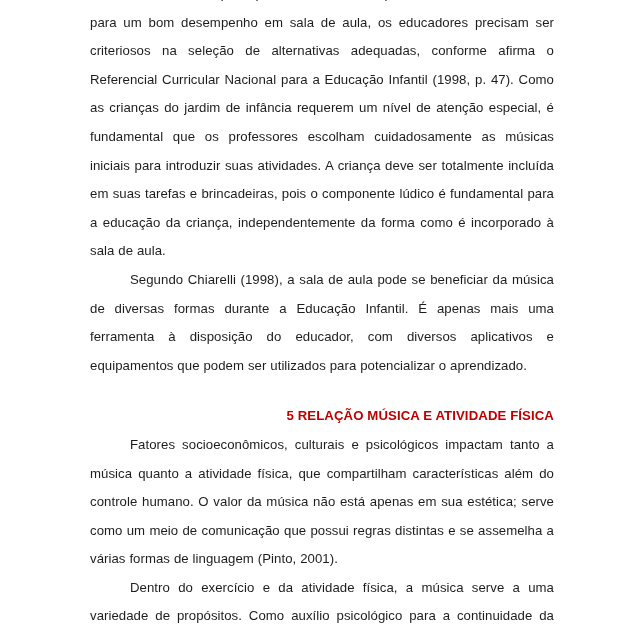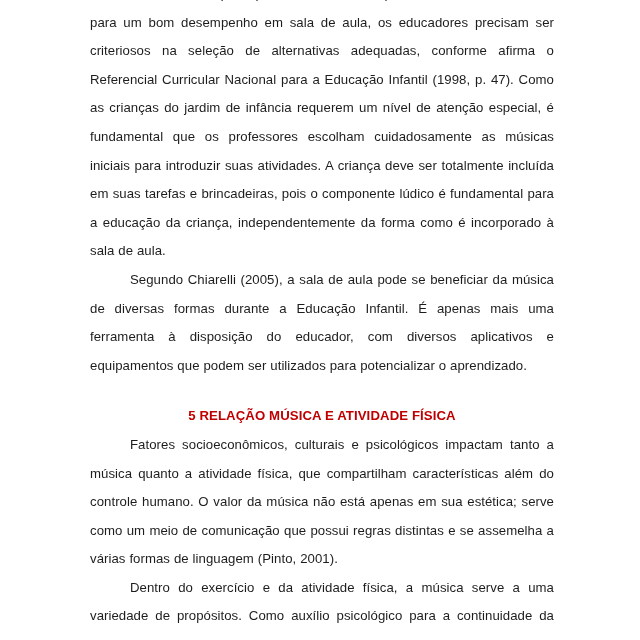--- a/index.html
+++ b/index.html
@@ -46,36 +46,36 @@
   p.indented {
     text-indent: 40px;
   }
 
   h2.section-heading {
     margin: 0;
     font-size: 13.2px;
     line-height: 28.6px;
     font-weight: bold;
     color: #C00000;
-    text-align: center;
+    text-align: right;
     letter-spacing: 0.1px;
   }
 
   .gap-before-heading { height: 22px; }
   .gap-after-heading  { height: 0px; }
 </style>
 </head>
 <body>
 
 <div class="page">
   <div class="text-column">
 
     <p class="body-par">totalmente nos sons que o professor selecionou para a aula, dessa maneira, para um bom desempenho em sala de aula, os educadores precisam ser criteriosos na seleção de alternativas adequadas, conforme afirma o Referencial Curricular Nacional para a Educação Infantil (1998, p. 47). Como as crianças do jardim de infância requerem um nível de atenção especial, é fundamental que os professores escolham cuidadosamente as músicas iniciais para introduzir suas atividades. A criança deve ser totalmente incluída em suas tarefas e brincadeiras, pois o componente lúdico é fundamental para a educação da criança, independentemente da forma como é incorporado à sala de aula.</p>
 
-    <p class="body-par indented">Segundo Chiarelli (2005), a sala de aula pode se beneficiar da música de diversas formas durante a Educação Infantil. É apenas mais uma ferramenta à disposição do educador, com diversos aplicativos e equipamentos que podem ser utilizados para potencializar o aprendizado.</p>
+    <p class="body-par indented">Segundo Chiarelli (1998), a sala de aula pode se beneficiar da música de diversas formas durante a Educação Infantil. É apenas mais uma ferramenta à disposição do educador, com diversos aplicativos e equipamentos que podem ser utilizados para potencializar o aprendizado.</p>
 
     <div class="gap-before-heading"></div>
 
     <h2 class="section-heading">5 RELAÇÃO MÚSICA E ATIVIDADE FÍSICA</h2>
 
     <div class="gap-after-heading"></div>
 
     <p class="body-par indented">Fatores socioeconômicos, culturais e psicológicos impactam tanto a música quanto a atividade física, que compartilham características além do controle humano. O valor da música não está apenas em sua estética; serve como um meio de comunicação que possui regras distintas e se assemelha a várias formas de linguagem (Pinto, 2001).</p>
 
     <p class="body-par indented">Dentro do exercício e da atividade física, a música serve a uma variedade de propósitos. Como auxílio psicológico para a continuidade da prática, pode ajudar a reduzir a dor e a exaustão associadas ao condicionamento. Os ritmos dos movimentos também podem se beneficiar da música. Além disso, a música pode proporcionar uma experiência mais prazerosa ao praticante (Almeida, 2009).</p>

